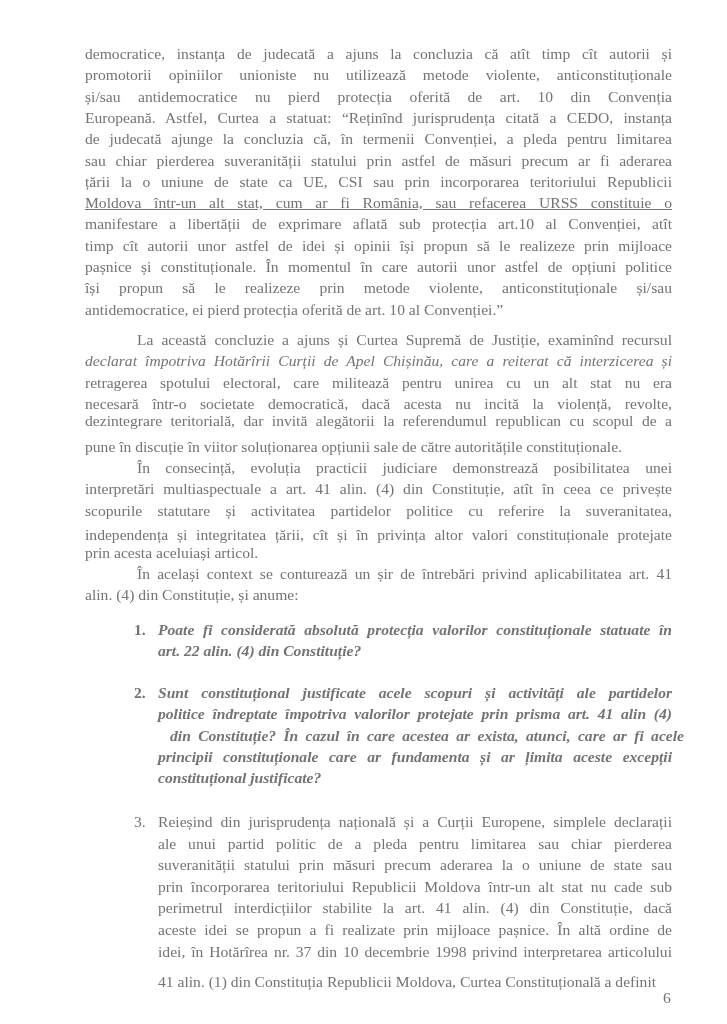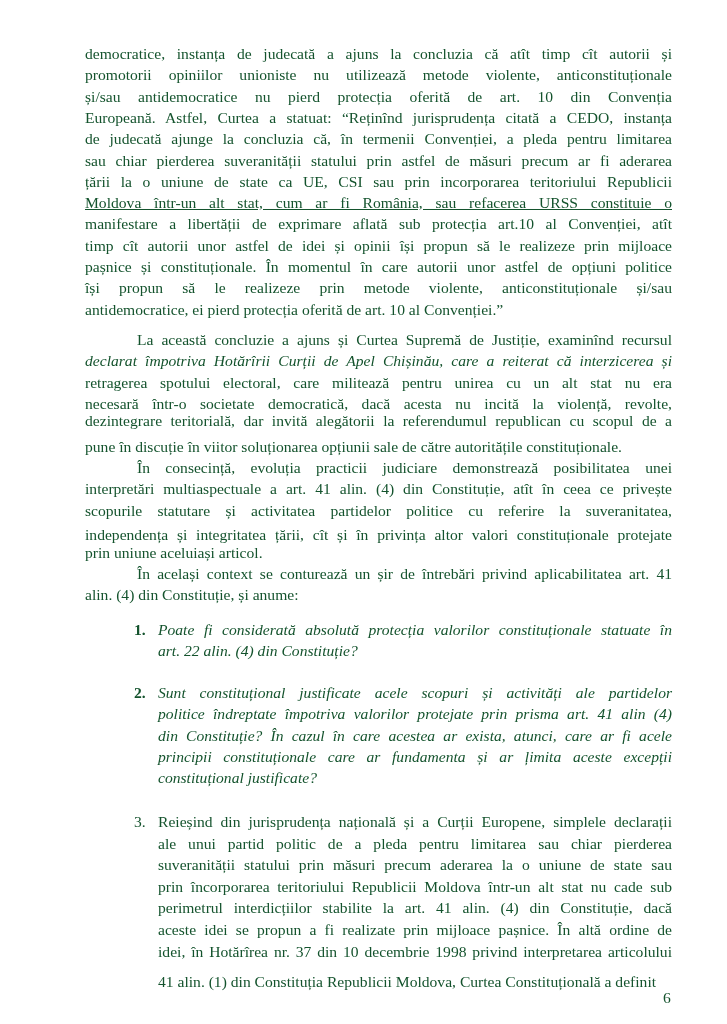--- a/index.html
+++ b/index.html
@@ -1,31 +1,31 @@
 <!DOCTYPE html>
 <html><head>
 <meta charset="utf-8">
 <style>
   html, body { margin: 0; padding: 0; background: #ffffff; }
   body { width: 727px; height: 1024px; position: relative; overflow: hidden; }
   .page {
     position: absolute; left: 0; top: 0; width: 727px; height: 1024px; background: #fff;
-    font-family: "Liberation Serif", "DejaVu Serif", serif; color: #14532d;
+    font-family: "Liberation Serif", "DejaVu Serif", serif; color: #737373;
   }
   .ln {
     position: absolute; left: 85px; width: 587px; height: 20px;
     font-size: 15.6px; line-height: 20px; white-space: nowrap;
     text-align: justify; text-align-last: justify;
   }
   .ln.last { text-align-last: left; }
   .ln.ind { left: 137px; width: 535px; }
   .ln.li  { left: 158px; width: 514px; }
   .ln.li.last { text-align-last: left; }
   .num { position: absolute; left: 134px; font-size: 15.6px; line-height: 20px; }
-  .bi { font-weight: normal; font-style: italic; }
+  .bi { font-weight: bold; font-style: italic; }
   .pgnum { position: absolute; left: 663px; top: 988px; font-size: 15.6px; line-height: 20px; }
 </style>
 </head>
 <body>
 
 <div class="page">
 
   <div>
       <div class="ln" style="top: 44px;"><span>democratice, instanța de judecată a ajuns la concluzia că atît timp cît autorii și</span></div>
       <div class="ln" style="top: 65.3px;"><span>promotorii opiniilor unioniste </span><span class="b">nu utilizează metode violente, anticonstituționale</span></div>
@@ -49,38 +49,38 @@
       <div class="ln" style="top: 393.9px;"><span class="b">necesară într-o societate democratică,  dacă acesta nu incită la violență, revolte,</span></div>
       <div class="ln" style="top: 411px;"><span class="b">dezintegrare teritorială,</span><span> dar invită alegătorii la referendumul republican cu scopul de a</span></div>
       <div class="ln last" style="top: 436.5px;"><span>pune în discuție în viitor soluționarea opțiunii sale de către autoritățile constituționale.</span></div>
     </div>
 
   <div>
       <div class="ln ind" style="top: 458px;"><span>În consecință, evoluția practicii judiciare demonstrează posibilitatea unei</span></div>
       <div class="ln" style="top: 479.3px;"><span>interpretări multiaspectuale a art. 41 alin. (4) din Constituție, atît în ceea ce privește</span></div>
       <div class="ln" style="top: 500.6px;"><span>scopurile statutare și activitatea partidelor politice cu referire la suveranitatea,</span></div>
       <div class="ln" style="top: 525px;"><span>independența și integritatea țării, cît și în privința altor valori constituționale protejate</span></div>
-      <div class="ln last" style="top: 543.2px;"><span>prin uniune  aceluiași articol.</span></div>
+      <div class="ln last" style="top: 543.2px;"><span>prin acesta  aceluiași articol.</span></div>
     </div>
 
   <div>
       <div class="ln ind" style="top: 564px;"><span>În același context se conturează un șir de întrebări privind aplicabilitatea art. 41</span></div>
       <div class="ln last" style="top: 585.3px;"><span>alin. (4) din Constituție, și anume:</span></div>
     </div>
 
   <div>
       <div class="num" style="top: 620px; font-weight: bold;">1.</div>
       <div class="ln li" style="top: 620px;"><span class="bi">Poate fi considerată absolută protecția valorilor constituționale statuate în</span></div>
       <div class="ln li last" style="top: 641.3px;"><span class="bi">art. 22 alin. (4) din Constituție?</span></div>
     </div>
   <div>
       <div class="num" style="top: 683px; font-weight: bold;">2.</div>
       <div class="ln li" style="top: 683px;"><span class="bi">Sunt constituțional justificate acele scopuri și activități ale partidelor</span></div>
       <div class="ln li" style="top: 704.3px;"><span class="bi">politice îndreptate împotriva valorilor protejate prin prisma art. 41 alin (4)</span></div>
-      <div class="ln li" style="top: 725.6px;"><span class="bi">din Constituție? În cazul în care acestea ar exista, atunci, care ar fi acele</span></div>
+      <div class="ln li" style="top: 725.6px; margin-left: 12px;"><span class="bi">din Constituție? În cazul în care acestea ar exista, atunci, care ar fi acele</span></div>
       <div class="ln li" style="top: 746.9px;"><span class="bi">principii constituționale care ar fundamenta și ar ļimita  aceste excepții</span></div>
       <div class="ln li last" style="top: 768.2px;"><span class="bi">constituțional justificate?</span></div>
     </div>
   <div>
       <div class="num" style="top: 812px;">3.</div>
       <div class="ln li" style="top: 812px;"><span>Reieșind din jurisprudența națională și a Curții Europene, simplele declarații</span></div>
       <div class="ln li" style="top: 833.6px;"><span>ale unui partid politic de a pleda pentru limitarea sau chiar pierderea</span></div>
       <div class="ln li" style="top: 855.2px;"><span>suveranității statului prin măsuri precum aderarea la o uniune de state sau</span></div>
       <div class="ln li" style="top: 876.8px;"><span>prin încorporarea teritoriului Republicii Moldova într-un alt stat nu cade sub</span></div>
       <div class="ln li" style="top: 898.4px;"><span>perimetrul interdicțiilor stabilite la art. 41 alin. (4) din Constituție, dacă</span></div>

